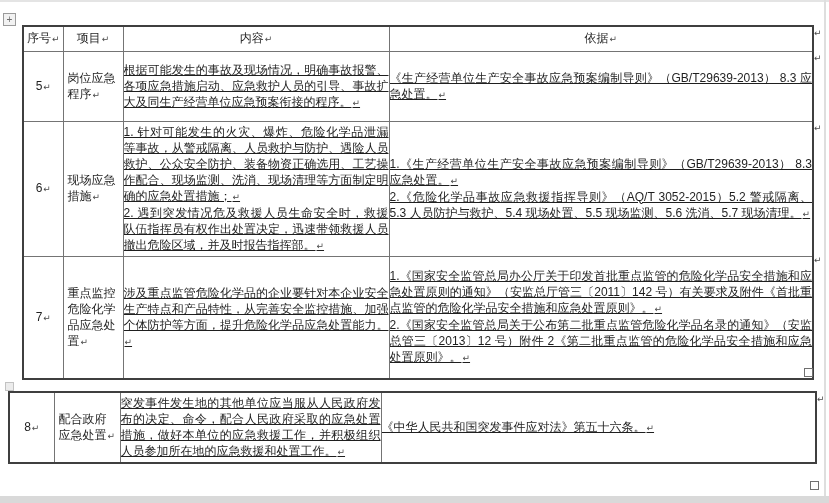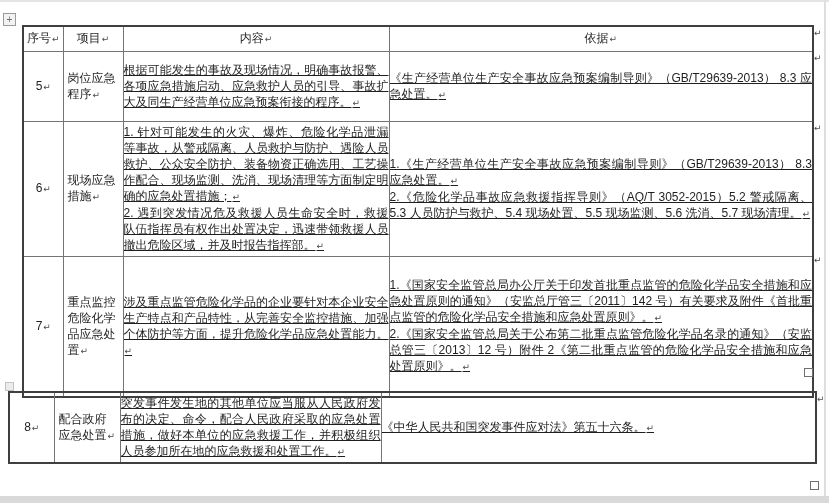--- a/index.html
+++ b/index.html
@@ -42,21 +42,21 @@
   #table2 { left:8px;   top:391px; width:807px; }
   table.doc { border:2px solid #3f3f3f; }
   table.doc td { border:1px solid #747474; vertical-align:middle; overflow:hidden; }
   td.c-no   { text-align:center; }
   td.c-item { text-align:left; padding:12px 4px; }
   td.c-body { text-align:justify; padding:2px 0;text-decoration:underline; }
   td.c-head { text-align:center; }
   tr.h25  td { height:25px; }
   tr.h70  td { height:70px; }
   tr.h132 td { height:132px; }
-  tr.h123 td { height:141px; }
+  tr.h123 td { height:123px; }
   tr.h96  td { height:68px; }
 
   .pmark { font-size:9px; color:#4a4a4a; padding-left:1px; }
   .eor-mark {
     position:absolute; font-size:9px; color:#4a4a4a; width:10px; height:10px; line-height:10px;
   }
 </style>
 </head>
 <body>
 

